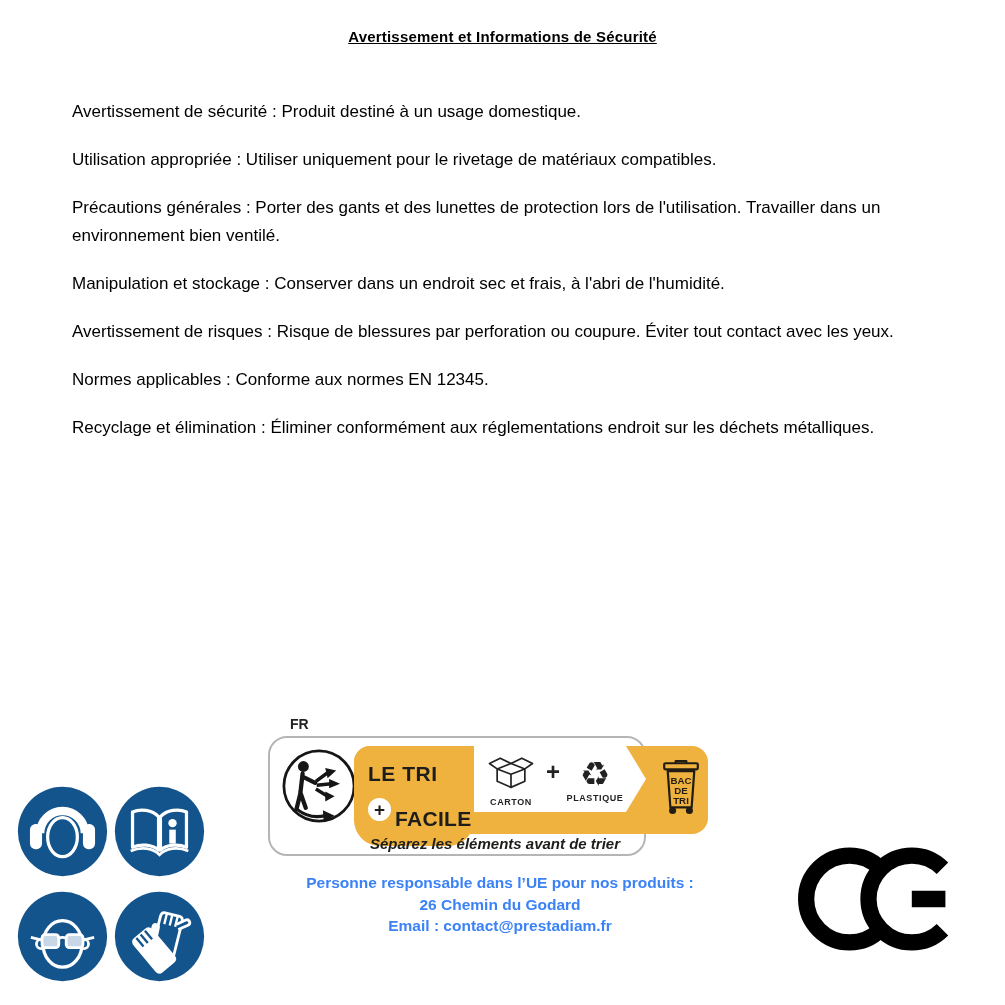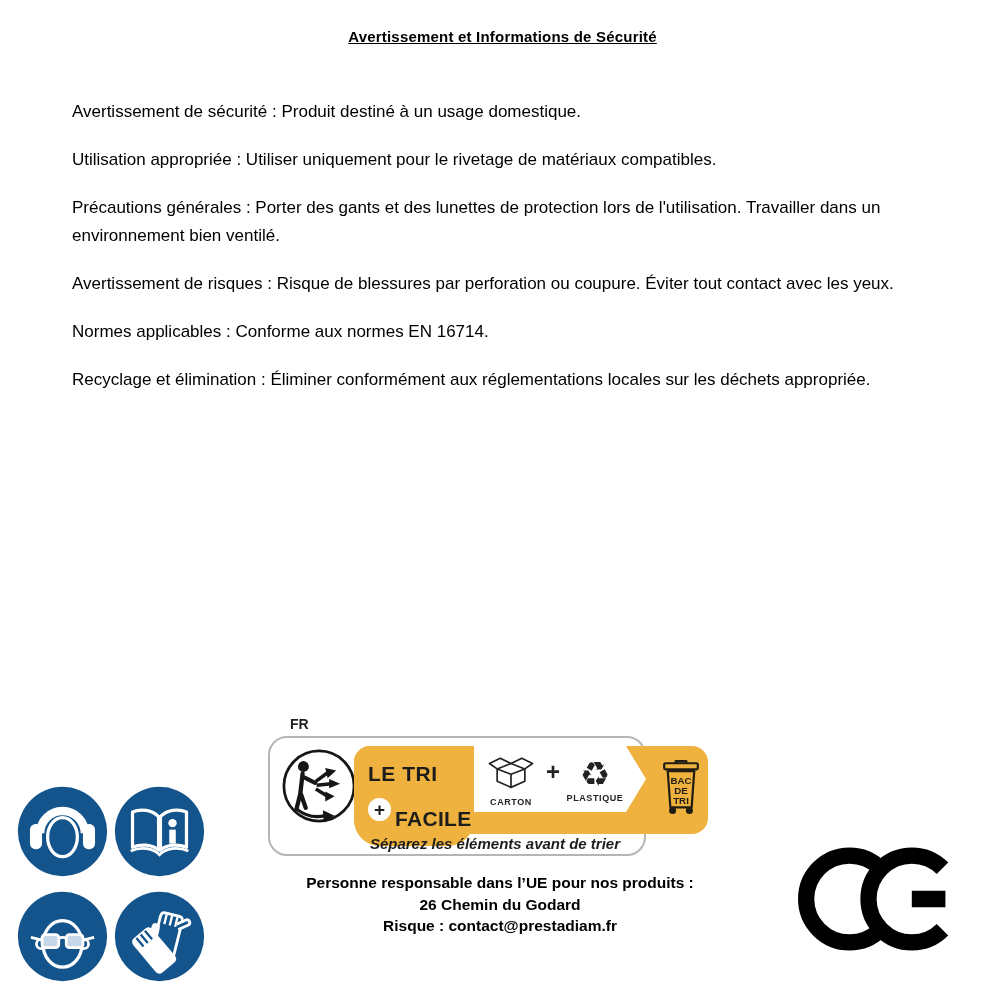--- a/index.html
+++ b/index.html
@@ -61,37 +61,38 @@
   .recy-glyph{font-size:34px;line-height:36px;color:#222;font-family:"DejaVu Sans",sans-serif;}
   .bin-wrap{position:absolute;left:388px;top:12px;}
   .separe{
     position:absolute;right:24px;top:97px;
     font-size:15px;font-weight:bold;font-style:italic;color:#1d1d1b;white-space:nowrap;margin-left:28px;
   }
 
   
   .address{
     position:absolute;left:250px;top:872px;width:500px;text-align:center;
-    font-size:15.5px;font-weight:bold;line-height:21.5px;color:#000000;
+    font-size:15.5px;font-weight:bold;line-height:21.5px;color:#3b82f6;
   }
   
   .ce-mark{position:absolute;left:798px;top:843px;}
 </style>
 </head>
 <body>
 
 <div class="doc-title">Avertissement et Informations de Sécurité</div>
 
 <div class="content">
   <p>Avertissement de sécurité : Produit destiné à un usage domestique.</p>
   <p>Utilisation appropriée : Utiliser uniquement pour le rivetage de matériaux compatibles.</p>
   <p>Précautions générales : Porter des gants et des lunettes de protection lors de l'utilisation. Travailler dans un environnement bien ventilé.</p>
+  <p>Manipulation et stockage : Conserver dans un endroit sec et frais, à l'abri de l'humidité.</p>
   <p>Avertissement de risques : Risque de blessures par perforation ou coupure. Éviter tout contact avec les yeux.</p>
-  <p>Normes applicables : Conforme aux normes EN 16714.</p>
-  <p>Recyclage et élimination : Éliminer conformément aux réglementations locales sur les déchets appropriée.</p>
+  <p>Normes applicables : Conforme aux normes EN 12345.</p>
+  <p>Recyclage et élimination : Éliminer conformément aux réglementations endroit sur les déchets métalliques.</p>
 </div>
 
 <div class="safety-grid">
 
   <span>
   <svg width="93" height="93" viewBox="0 0 100 100">
     <circle cx="50" cy="50" r="48" fill="#14548C"></circle>
     <path d="M26 52 A24 24 0 0 1 74 52" stroke="#fff" stroke-width="9" fill="none"></path>
     <ellipse cx="50" cy="56" rx="16" ry="21" fill="#14548C" stroke="#fff" stroke-width="3.5"></ellipse>
     <rect x="15" y="42" width="13" height="27" rx="6" fill="#fff"></rect>
@@ -203,21 +204,21 @@
     <text x="26" y="50" text-anchor="middle" font-family="Liberation Sans, sans-serif" font-size="11" font-weight="bold" fill="#221d12">TRI</text>
   </svg>
   </span>
 
   <div class="separe">Séparez les éléments avant de trier</div>
 </div>
 
 <div class="address">
   <div>Personne responsable dans l’UE pour nos produits :</div>
   <div>26 Chemin du Godard</div>
-  <div>Risque : contact@prestadiam.fr</div>
+  <div>Email : contact@prestadiam.fr</div>
 </div>
 
 <span class="ce-mark">
   <svg width="168" height="112" viewBox="0 0 310 200">
     <g fill="none" stroke="#000" stroke-width="30">
       <path d="M151.6 43.4 A80 80 0 1 0 151.6 156.6"></path>
       <path d="M266.6 43.4 A80 80 0 1 0 266.6 156.6"></path>
       <path d="M210 100 L272 100"></path>
     </g>
   </svg>

